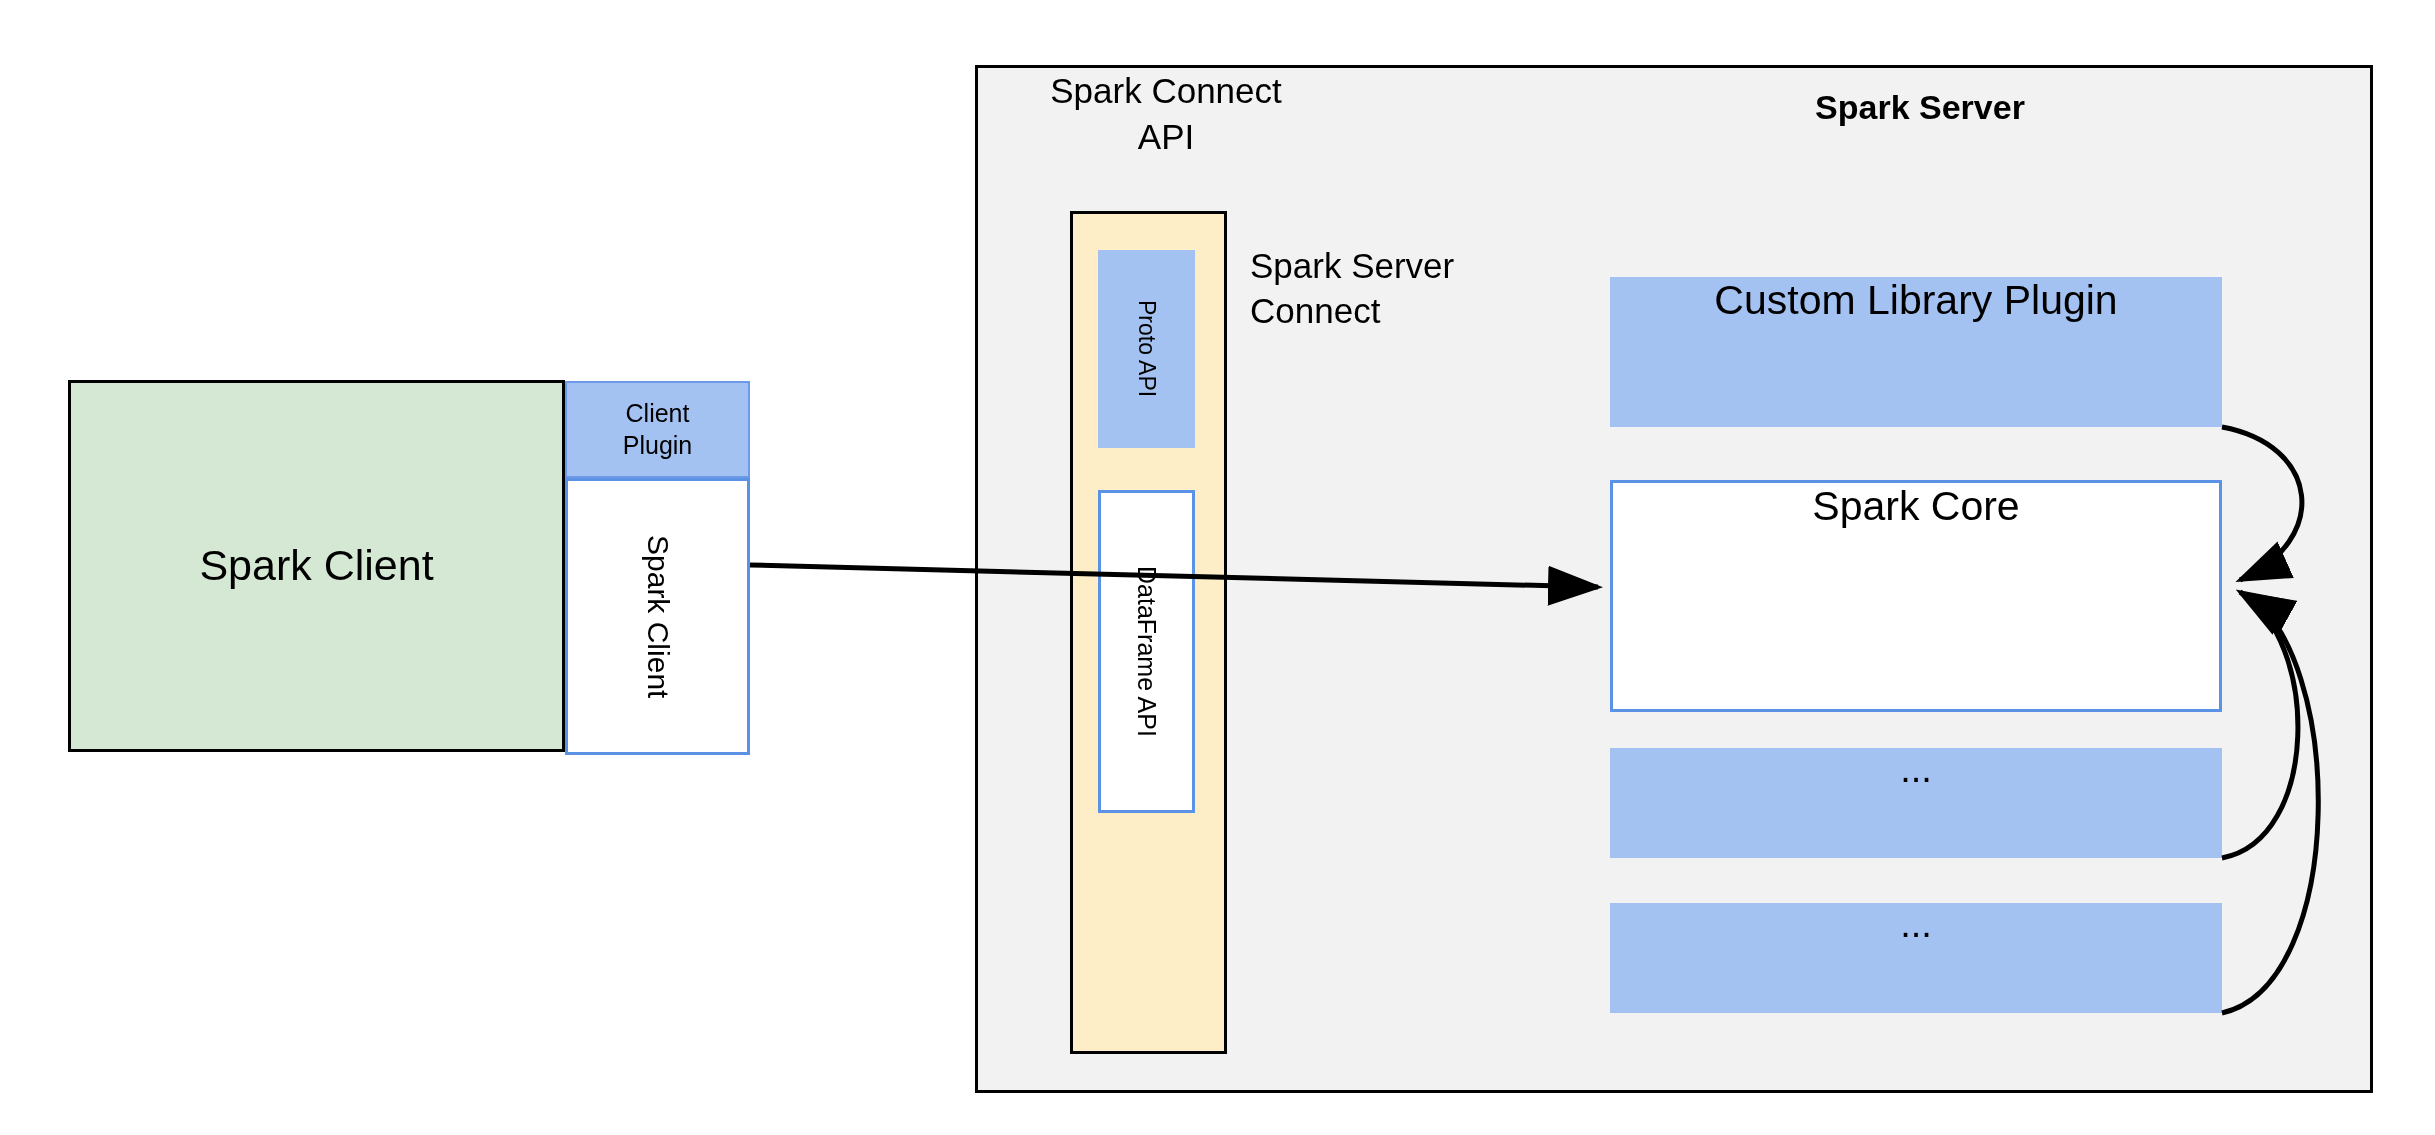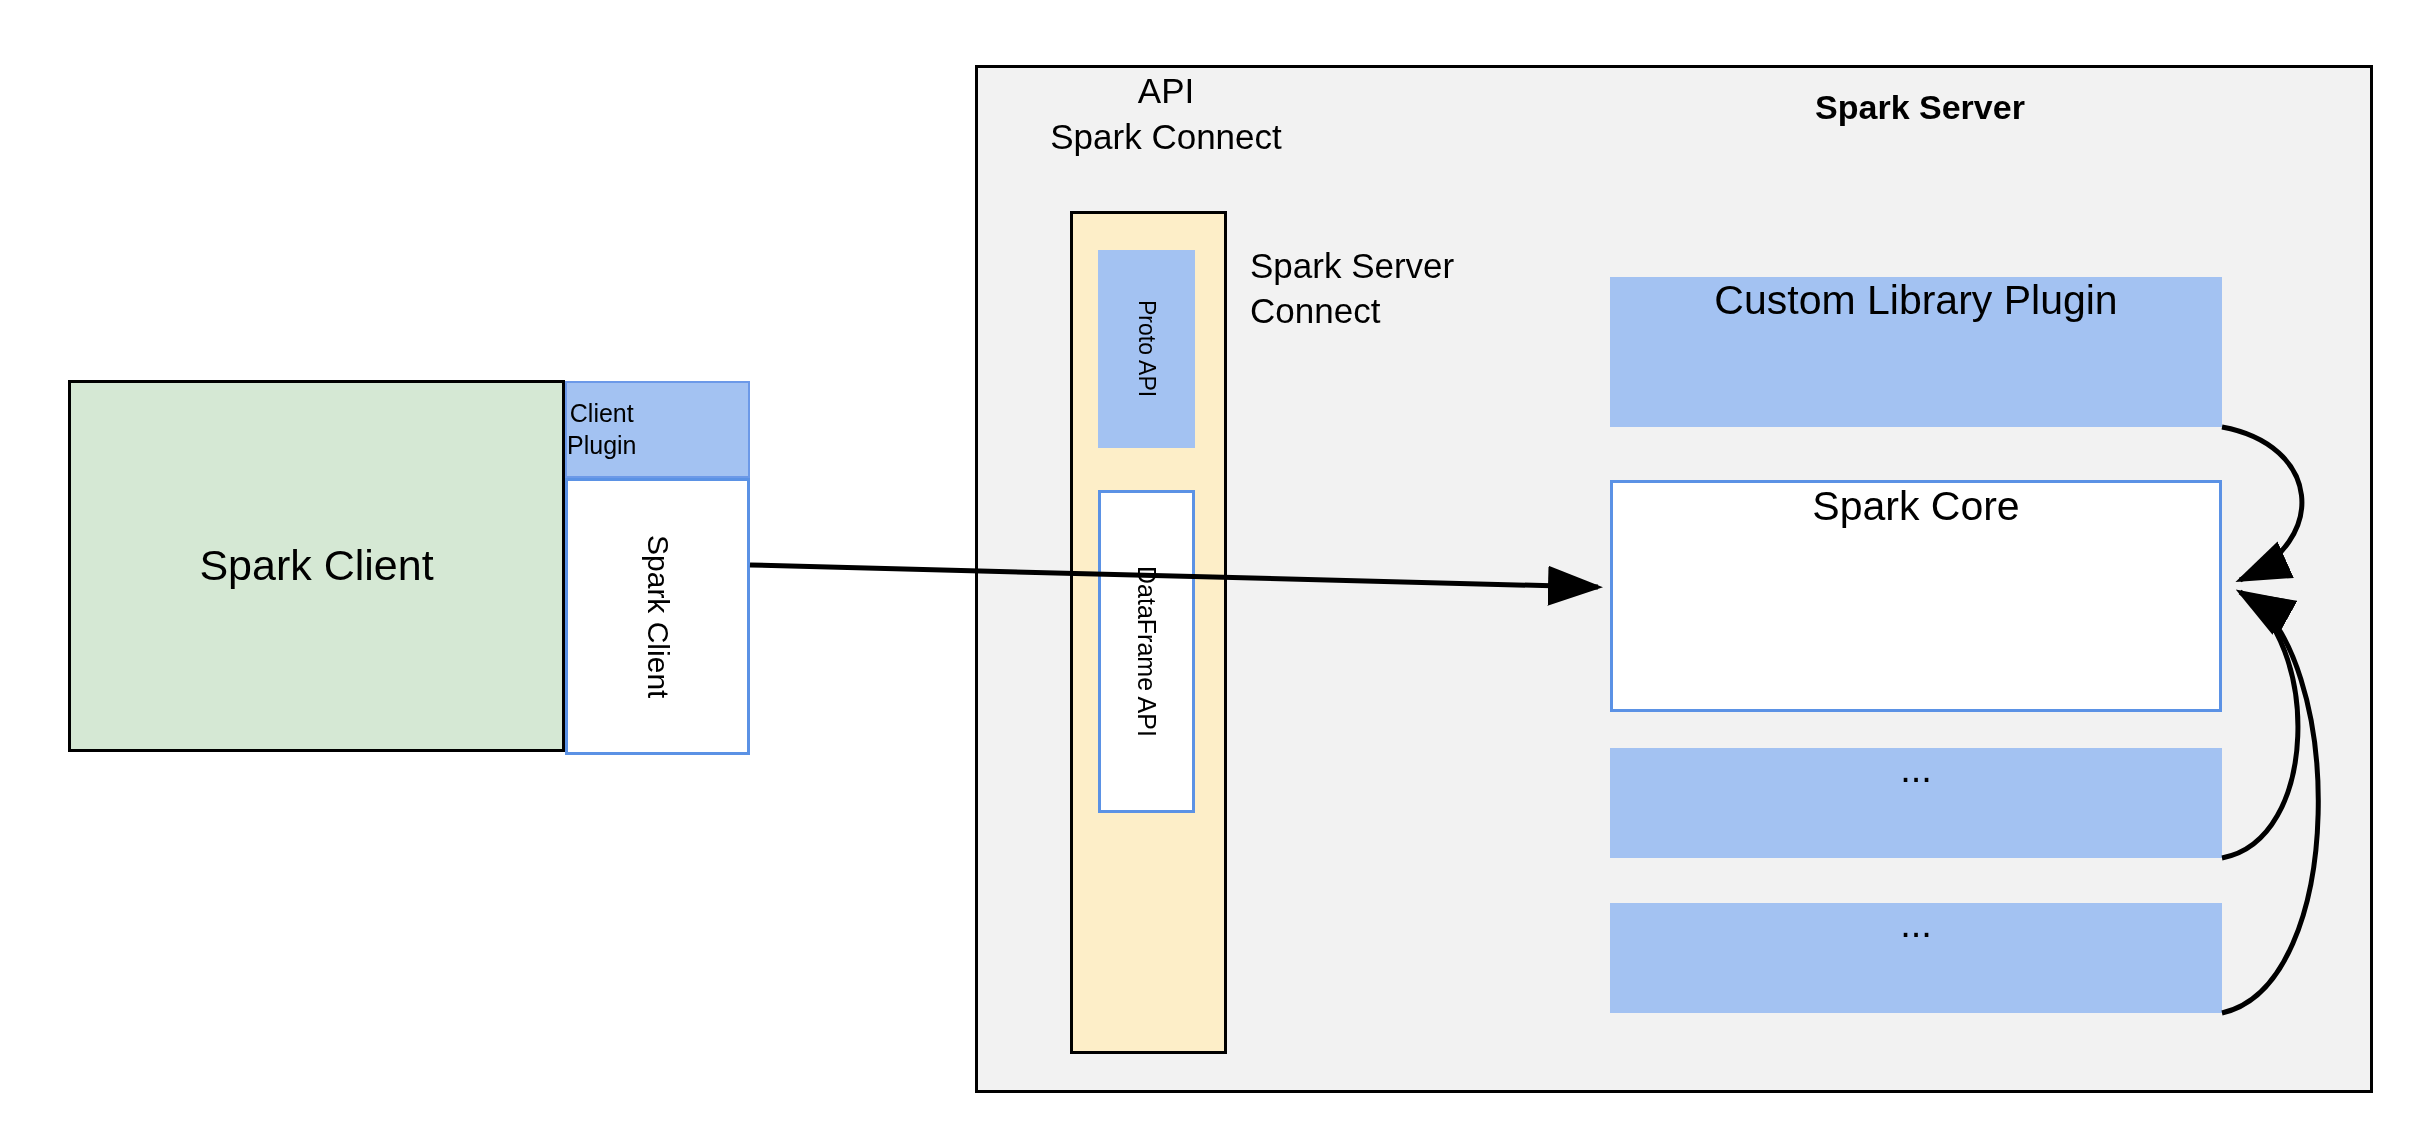--- a/index.html
+++ b/index.html
@@ -28,21 +28,21 @@
     display: flex; align-items: center; justify-content: center;
     text-align: center;
     font-size: 43px;
     line-height: 1.28;
     z-index: 3;
   }
   .client-package {
     left: 565px; top: 381px; width: 185px; height: 97px;
     background: #a3c2f2;
     border: 2px solid #6c99e8;
-    display: flex; align-items: center; 
+    display: flex; align-items: center; justify-content: center;
     text-align: center;
     font-size: 25px;
     line-height: 1.25;
     z-index: 4;
   }
   .spark-client {
     left: 565px; top: 478px; width: 185px; height: 277px;
     background: #ffffff;
     border: 3px solid #5b92e5;
     display: flex; align-items: center; justify-content: center;
@@ -133,22 +133,22 @@
   }
 </style>
 </head>
 <body>
 
 <div id="canvas">
 
   <div class="box server-container"></div>
 
   <div class="box label-connect-api">
+    <div>Spark Connect</div>
     <div>API</div>
-    <div>Spark Connect</div>
   </div>
 
   <div class="box label-server-title">Spark Server</div>
 
   <div class="box label-server-library">
     <div>Spark Server</div>
     <div>Connect</div>
   </div>
 
   <div class="box connect-column"></div>

